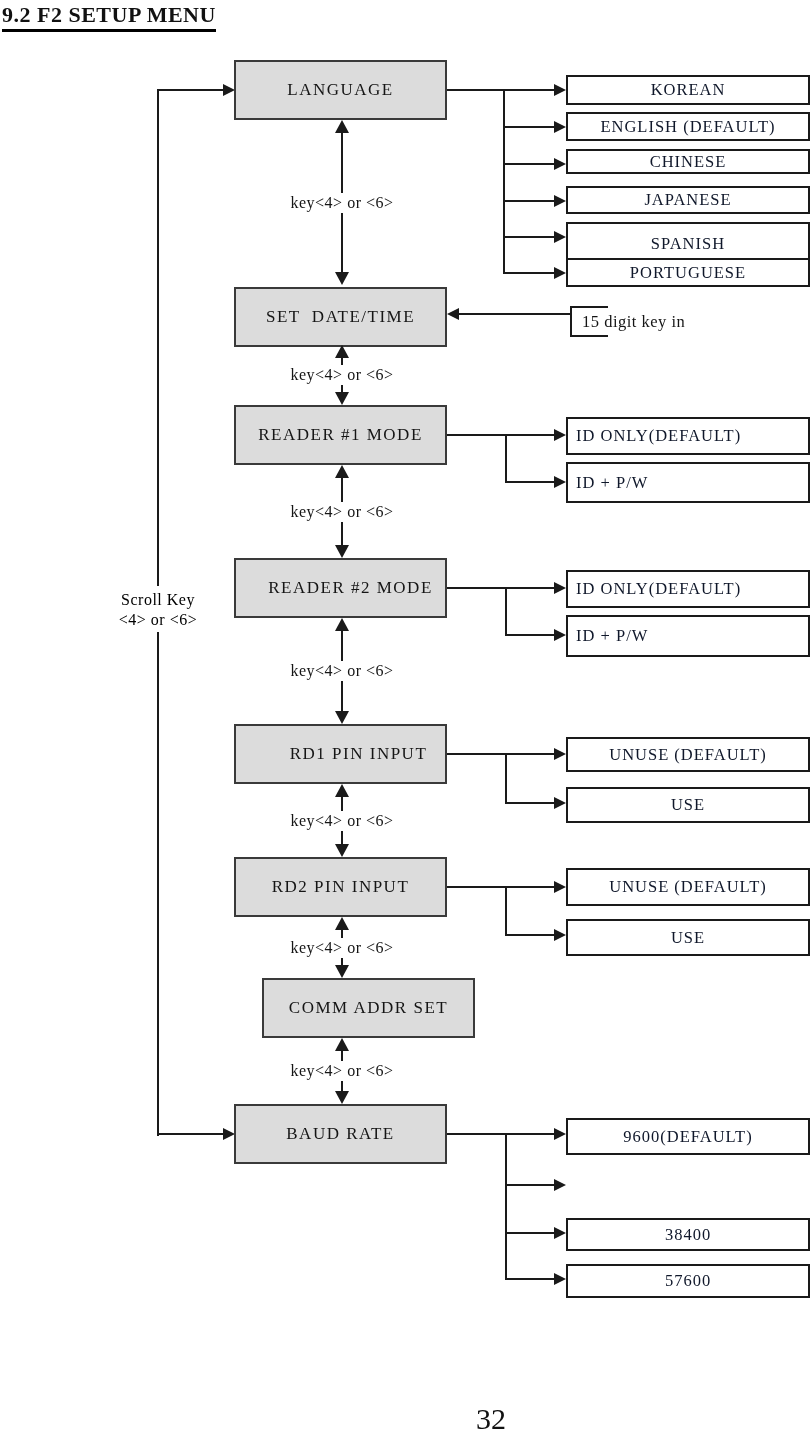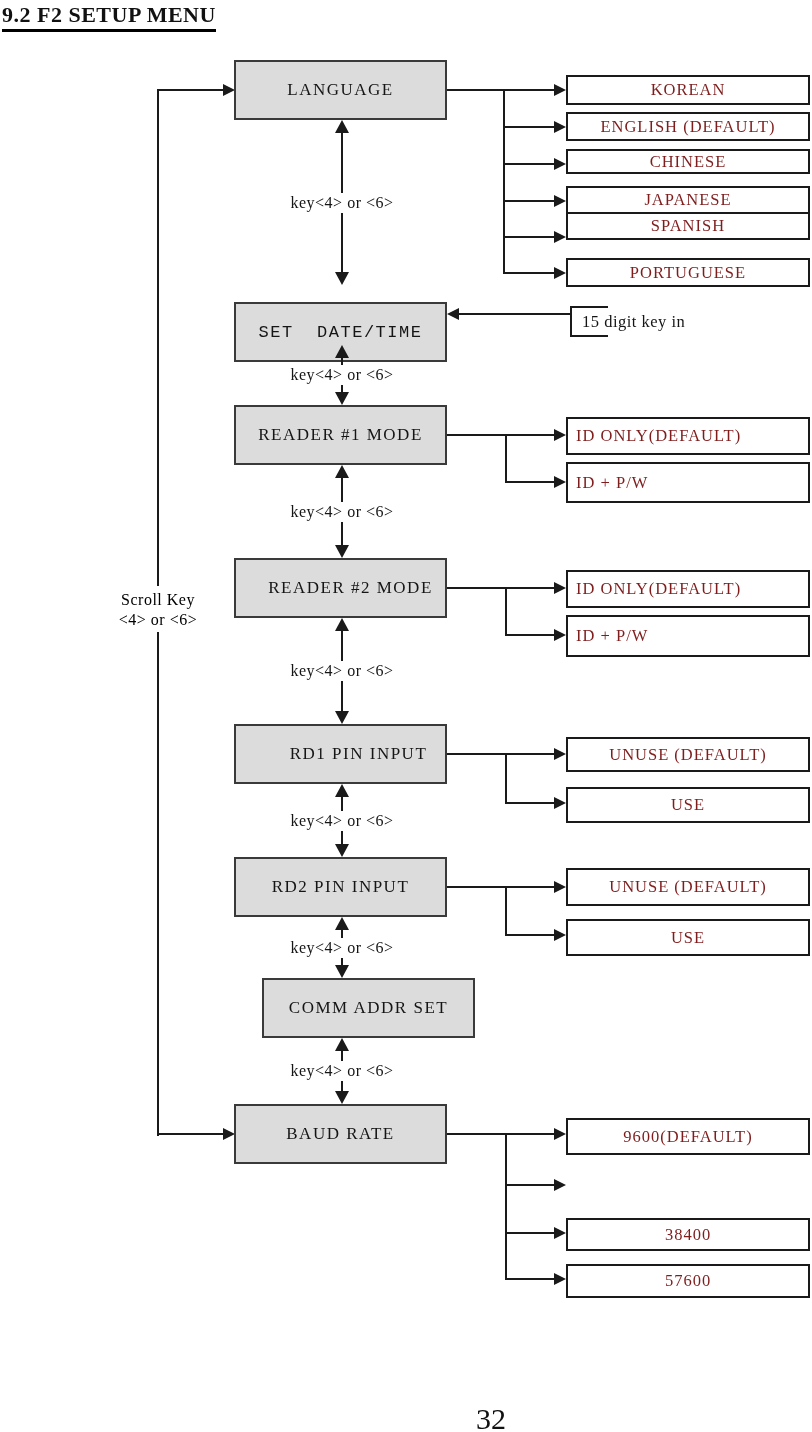--- a/index.html
+++ b/index.html
@@ -16,21 +16,21 @@
   .menu-box {
     position:absolute; left:234px; width:213px; height:60px;
     background:#dcdcdc; border:2px solid #3a3a3a;
     display:flex; align-items:center; justify-content:center;
     font-size:17px; letter-spacing:1.5px; white-space:pre; color:#151515;
   }
   .opt-box {
     position:absolute; left:566px; width:244px;
     background:#fff; border:2px solid #1a1a1a;
     display:flex; align-items:center; justify-content:center;
-    font-size:16.5px; letter-spacing:1px; white-space:pre; color:#7f1d1d;
+    font-size:16.5px; letter-spacing:1px; white-space:pre; color:#0f172a;
   }
   .opt-left { justify-content:flex-start; padding-left:8px; }
   .hline { position:absolute; height:2px; background:#1a1a1a; }
   .vline { position:absolute; width:2px; background:#1a1a1a; }
   .arr-right { position:absolute; width:0; height:0;
     border-top:6px solid transparent; border-bottom:6px solid transparent;
     border-left:12px solid #1a1a1a; }
   .arr-left { position:absolute; width:0; height:0;
     border-top:6px solid transparent; border-bottom:6px solid transparent;
     border-right:12px solid #1a1a1a; }
@@ -77,21 +77,21 @@
   <div class="vline" style="left:157px; top:89px; height:497px;"></div>
   <div class="scroll-lbl">
     <div>Scroll Key</div>
     <div>&lt;4&gt; or &lt;6&gt;</div>
   </div>
   <div class="vline" style="left:157px; top:632px; height:504px;"></div>
   <div class="hline" style="left:157px; top:1133px; width:67px;"></div>
   <div class="arr-right" style="left:223px; top:1128px;"></div>
 
   <div class="menu-box" style="top:60px;">LANGUAGE</div>
-  <div class="menu-box" style="top:302px;font-family:Liberation Mono, monospace;">SET  DATE/TIME</div>
+  <div class="menu-box" style="top:287px;">SET  DATE/TIME</div>
   <div class="menu-box" style="top:405px;">READER #1 MODE</div>
   <div class="menu-box" style="top:558px;padding-left:20px;">READER #2 MODE</div>
   <div class="menu-box" style="top:724px;padding-left:36px;">RD1 PIN INPUT</div>
   <div class="menu-box" style="top:857px;">RD2 PIN INPUT</div>
   <div class="menu-box" style="top:978px;margin-left:28px;">COMM ADDR SET</div>
   <div class="menu-box" style="top:1104px;">BAUD RATE</div>
 
   <div class="connector" style="top:120px; height:165px;">
     <div class="up"></div>
     <div class="line"></div>
@@ -146,21 +146,21 @@
   <div class="hline" style="left:503px; top:200px; width:52px;"></div>
   <div class="arr-right" style="left:554px; top:195px;"></div>
   <div class="hline" style="left:503px; top:236px; width:52px;"></div>
   <div class="arr-right" style="left:554px; top:231px;"></div>
   <div class="hline" style="left:503px; top:272px; width:52px;"></div>
   <div class="arr-right" style="left:554px; top:267px;"></div>
   <div class="opt-box" style="top:75px;  height:30px;">KOREAN</div>
   <div class="opt-box" style="top:112px; height:29px;">ENGLISH (DEFAULT)</div>
   <div class="opt-box" style="top:149px; height:25px;">CHINESE</div>
   <div class="opt-box" style="top:186px; height:28px;">JAPANESE</div>
-  <div class="opt-box" style="top:212px; height:28px;">SPANISH</div>
+  <div class="opt-box" style="top:222px; height:44px;">SPANISH</div>
   <div class="opt-box" style="top:258px; height:29px;">PORTUGUESE</div>
 
   <div class="arr-left" style="left:447px; top:308px;"></div>
   <div class="hline" style="left:458px; top:313px; width:113px;"></div>
   <div class="keyin-bracket"></div>
   <div class="keyin-note">15 digit key in</div>
 
   <div class="hline" style="left:447px; top:434px; width:60px;"></div>
   <div class="vline" style="left:505px; top:434px; height:49px;"></div>
   <div class="hline" style="left:505px; top:434px; width:50px;"></div>

